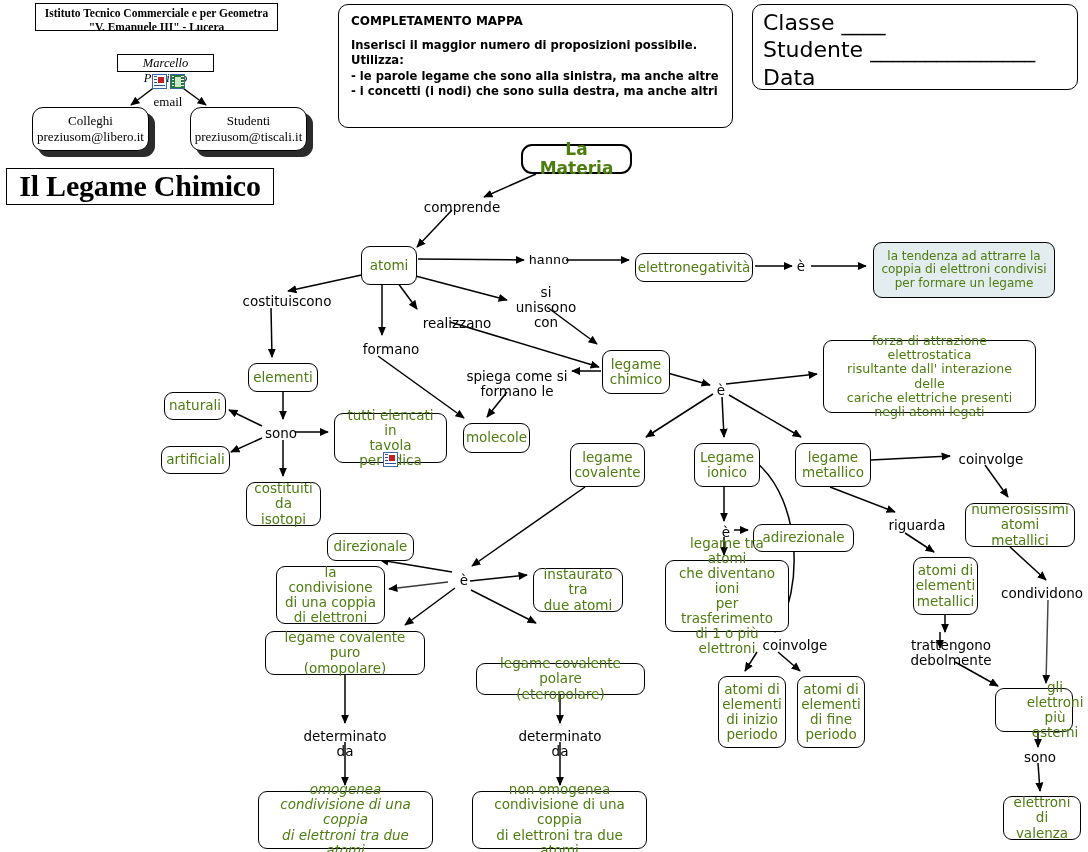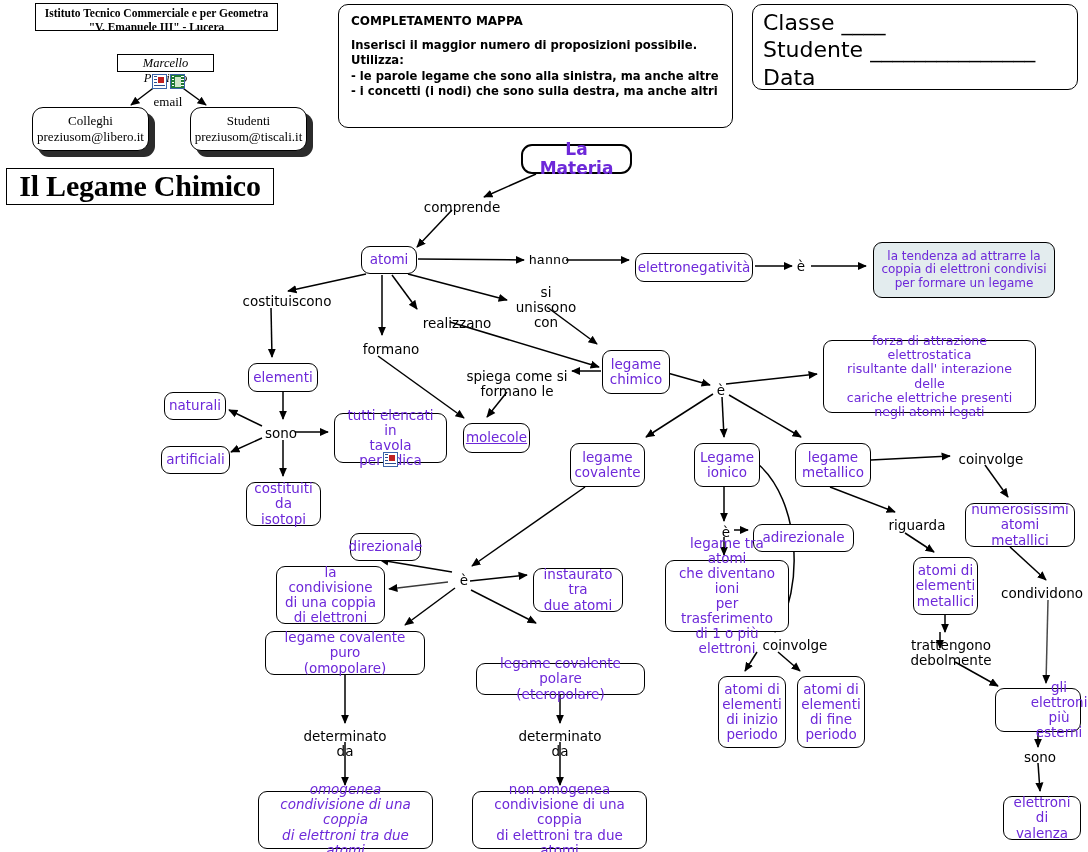--- a/index.html
+++ b/index.html
@@ -32,21 +32,21 @@
     border: 1.4px solid #000;
     border-radius: 9px;
     background: #ffffff;
     display: flex;
     align-items: center;
     justify-content: center;
     text-align: center;
     font-family: "DejaVu Sans", sans-serif;
     font-size: 13.5px;
     line-height: 1.12;
-    color: #6d28d9;
+    color: #4d7c0f;
     padding: 2px 6px;
     white-space: pre-line;
   }
   .node.hl {
     background: #e3ecee;
   }
   .node.big {
     font-weight: bold;
     font-size: 17px;
     border-width: 2px;
@@ -326,21 +326,21 @@
 - le parole legame che sono alla sinistra, ma anche altre
 - i concetti (i nodi) che sono sulla destra, ma anche altri</div>
   </div>
 
   <div class="idbox" style="left:752px; top:4px; width:326px; height:86px;">Classe ____
 Studente _______________
 Data</div>
 
   <div class="node big" style="left:521px; top:144px; width:111px; height:30px;">La Materia</div>
 
-  <div class="node" style="left:361px; top:246px; width:56px; height:28px;">atomi</div>
+  <div class="node" style="left:361px; top:246px; width:56px; height:39px;">atomi</div>
 
   <div class="node" style="left:635px; top:253px; width:118px; height:29px;">elettronegatività</div>
 
   <div class="node hl" style="left:873px; top:242px; width:182px; height:56px; font-size:12px;">la tendenza ad attrarre la
 coppia di elettroni condivisi
 per formare un legame</div>
 
   <div class="node" style="left:248px; top:363px; width:70px; height:29px;">elementi</div>
 
   <div class="node" style="left:164px; top:392px; width:62px; height:28px;">naturali</div>
@@ -350,21 +350,21 @@
   <div class="node" style="left:334px; top:413px; width:113px; height:50px;">tutti elencati in
 tavola periodica</div>
   <div class="icon-doc" style="left:383px; top:452px;">
     <div class="lines"></div>
     <div class="redmark"></div>
   </div>
 
   <div class="node" style="left:246px; top:482px; width:75px; height:44px;">costituiti
 da isotopi</div>
 
-  <div class="node" style="left:463px; top:423px; width:67px; height:30px;text-decoration:underline;">molecole</div>
+  <div class="node" style="left:463px; top:423px; width:67px; height:30px;">molecole</div>
 
   <div class="node" style="left:602px; top:350px; width:68px; height:44px;">legame
 chimico</div>
 
   <div class="node" style="left:823px; top:340px; width:213px; height:73px; font-size:12.6px;">forza di attrazione elettrostatica
 risultante dall' interazione delle
 cariche elettriche presenti
 negli atomi legati</div>
 
   <div class="node" style="left:570px; top:443px; width:75px; height:44px;">legame
@@ -383,37 +383,37 @@
 per trasferimento
 di 1 o più elettroni</div>
 
   <div class="node" style="left:965px; top:503px; width:110px; height:44px;">numerosissimi
 atomi metallici</div>
 
   <div class="node" style="left:913px; top:557px; width:65px; height:58px;">atomi di
 elementi
 metallici</div>
 
-  <div class="node" style="left:995px; top:688px; width:86px; height:44px;padding-left:48px;">gli elettroni
+  <div class="node" style="left:995px; top:688px; width:78px; height:44px;padding-left:48px;">gli elettroni
 più esterni</div>
 
   <div class="node" style="left:1003px; top:796px; width:78px; height:44px;">elettroni di
 valenza</div>
 
   <div class="node" style="left:718px; top:676px; width:68px; height:72px;">atomi di
 elementi
 di inizio
 periodo</div>
 
   <div class="node" style="left:797px; top:676px; width:68px; height:72px;">atomi di
 elementi
 di fine
 periodo</div>
 
-  <div class="node" style="left:350px; top:533px; width:71px; height:28px;">direzionale</div>
+  <div class="node" style="left:327px; top:533px; width:87px; height:28px;">direzionale</div>
 
   <div class="node" style="left:276px; top:566px; width:109px; height:58px;">la condivisione
 di una coppia
 di elettroni</div>
 
   <div class="node" style="left:533px; top:568px; width:90px; height:44px;">instaurato tra
 due atomi</div>
 
   <div class="node" style="left:265px; top:631px; width:160px; height:44px;">legame covalente puro
 (omopolare)</div>

